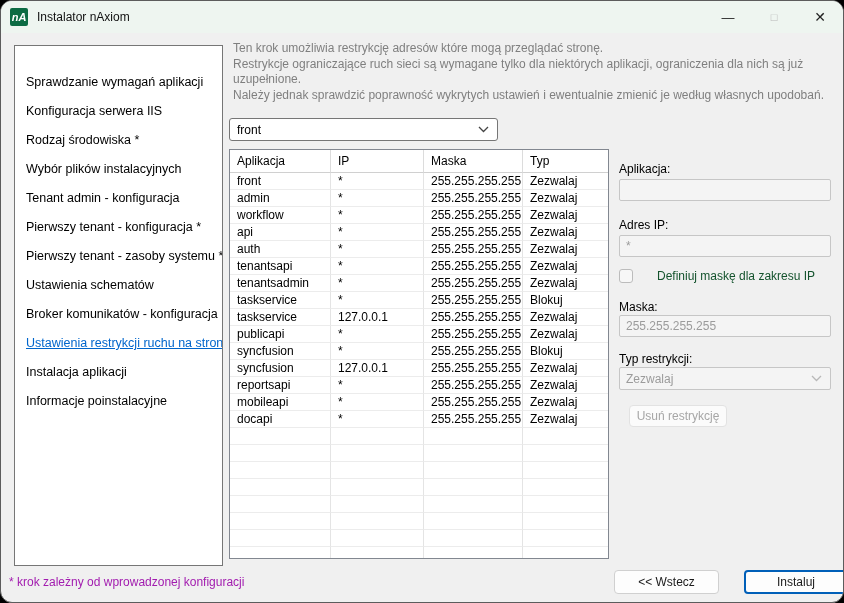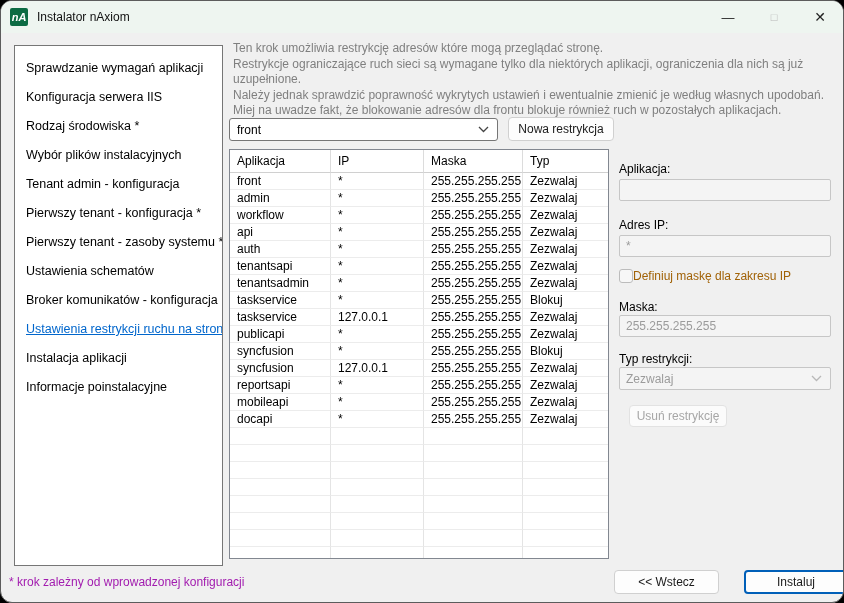--- a/index.html
+++ b/index.html
@@ -36,21 +36,21 @@
     width:46px; height:100%;
     display:flex; align-items:center; justify-content:center;
     font-size:13px; color:#222; cursor:default;
   }
   .caption-btn.maximize { color:#b9b9b9; font-size:11px; }
   .caption-btn.close { font-size:14px; }
   
   .sidebar {
     position:absolute; left:13px; top:44px; width:209px; height:521px;
     background:#fff; border:1px solid #767676;
-    padding-top:7px;
+    padding-top:21px;
     overflow:hidden;
   }
   .side-item {
     padding:8px 11px 7px 11px;
     font-size:12.5px; color:#000;
     white-space:nowrap;
     cursor:default;
   }
   .side-item.active { color:#0066cc; text-decoration:underline; }
   
@@ -104,22 +104,22 @@
   .form-panel { position:absolute; left:618px; top:0; width:212px; height:603px; }
   .f-label { position:absolute; left:0; font-size:12px; color:#000; }
   .f-input {
     position:absolute; left:0; width:212px; height:22px;
     background:#f4f4f4; border:1px solid #c6c6c6; border-radius:2px;
     font-size:12px; color:#9b9b9b; padding:0 6px;
     font-family:"Liberation Sans", sans-serif;
   }
   .checkbox-row {
     position:absolute; left:0; top:268px;
-    display:flex; align-items:center; gap:0;
-    font-size:12px; color:#a16207;
+    display:flex; align-items:center; gap:24px;
+    font-size:12px; color:#14532d;
   }
   .checkbox-box {
     width:14px; height:14px; background:#f7f7f7;
     border:1px solid #bcbcbc; border-radius:3px;
   }
   .f-select {
     position:absolute; left:0; top:366px; width:212px; height:23px;
     background:#f4f4f4; border:1px solid #c6c6c6; border-radius:2px;
     display:flex; align-items:center;
     font-size:12px; color:#9b9b9b; padding:0 8px 0 6px;
@@ -168,32 +168,30 @@
       <div class="side-item">Broker komunikatów - konfiguracja</div>
       <div class="side-item active">Ustawienia restrykcji ruchu na stronie</div>
       <div class="side-item">Instalacja aplikacji</div>
       <div class="side-item">Informacje poinstalacyjne</div>
     </div>
 
   <div class="description" id="description">
       <div>Ten krok umożliwia restrykcję adresów które mogą przeglądać stronę.</div>
       <div>Restrykcje ograniczające ruch sieci są wymagane tylko dla niektórych aplikacji, ograniczenia dla nich są już uzupełnione.</div>
       <div>Należy jednak sprawdzić poprawność wykrytych ustawień i ewentualnie zmienić je według własnych upodobań.</div>
-      <div>Miej na uwadze fakt, że blokowanie adresów dla frontu blokuje również ruch w pozostałych aplikacjach.</div>
     </div>
 
   <div class="app-combo">
     <span>front</span>
     <span class="chev">
       <svg width="11" height="7" viewBox="0 0 11 7">
           <polyline points="1,1 5.5,5.5 10,1" fill="none" stroke="#444" stroke-width="1.3"></polyline>
         </svg>
     </span>
   </div>
-  <button class="btn new-restriction">Nowa restrykcja</button>
 
   <div class="grid">
     <div class="thead" id="thead">
         <div class="th">Aplikacja</div>
         <div class="th">IP</div>
         <div class="th">Maska</div>
         <div class="th">Typ</div>
       </div>
     <div id="tbody">
         <div class="tr">

